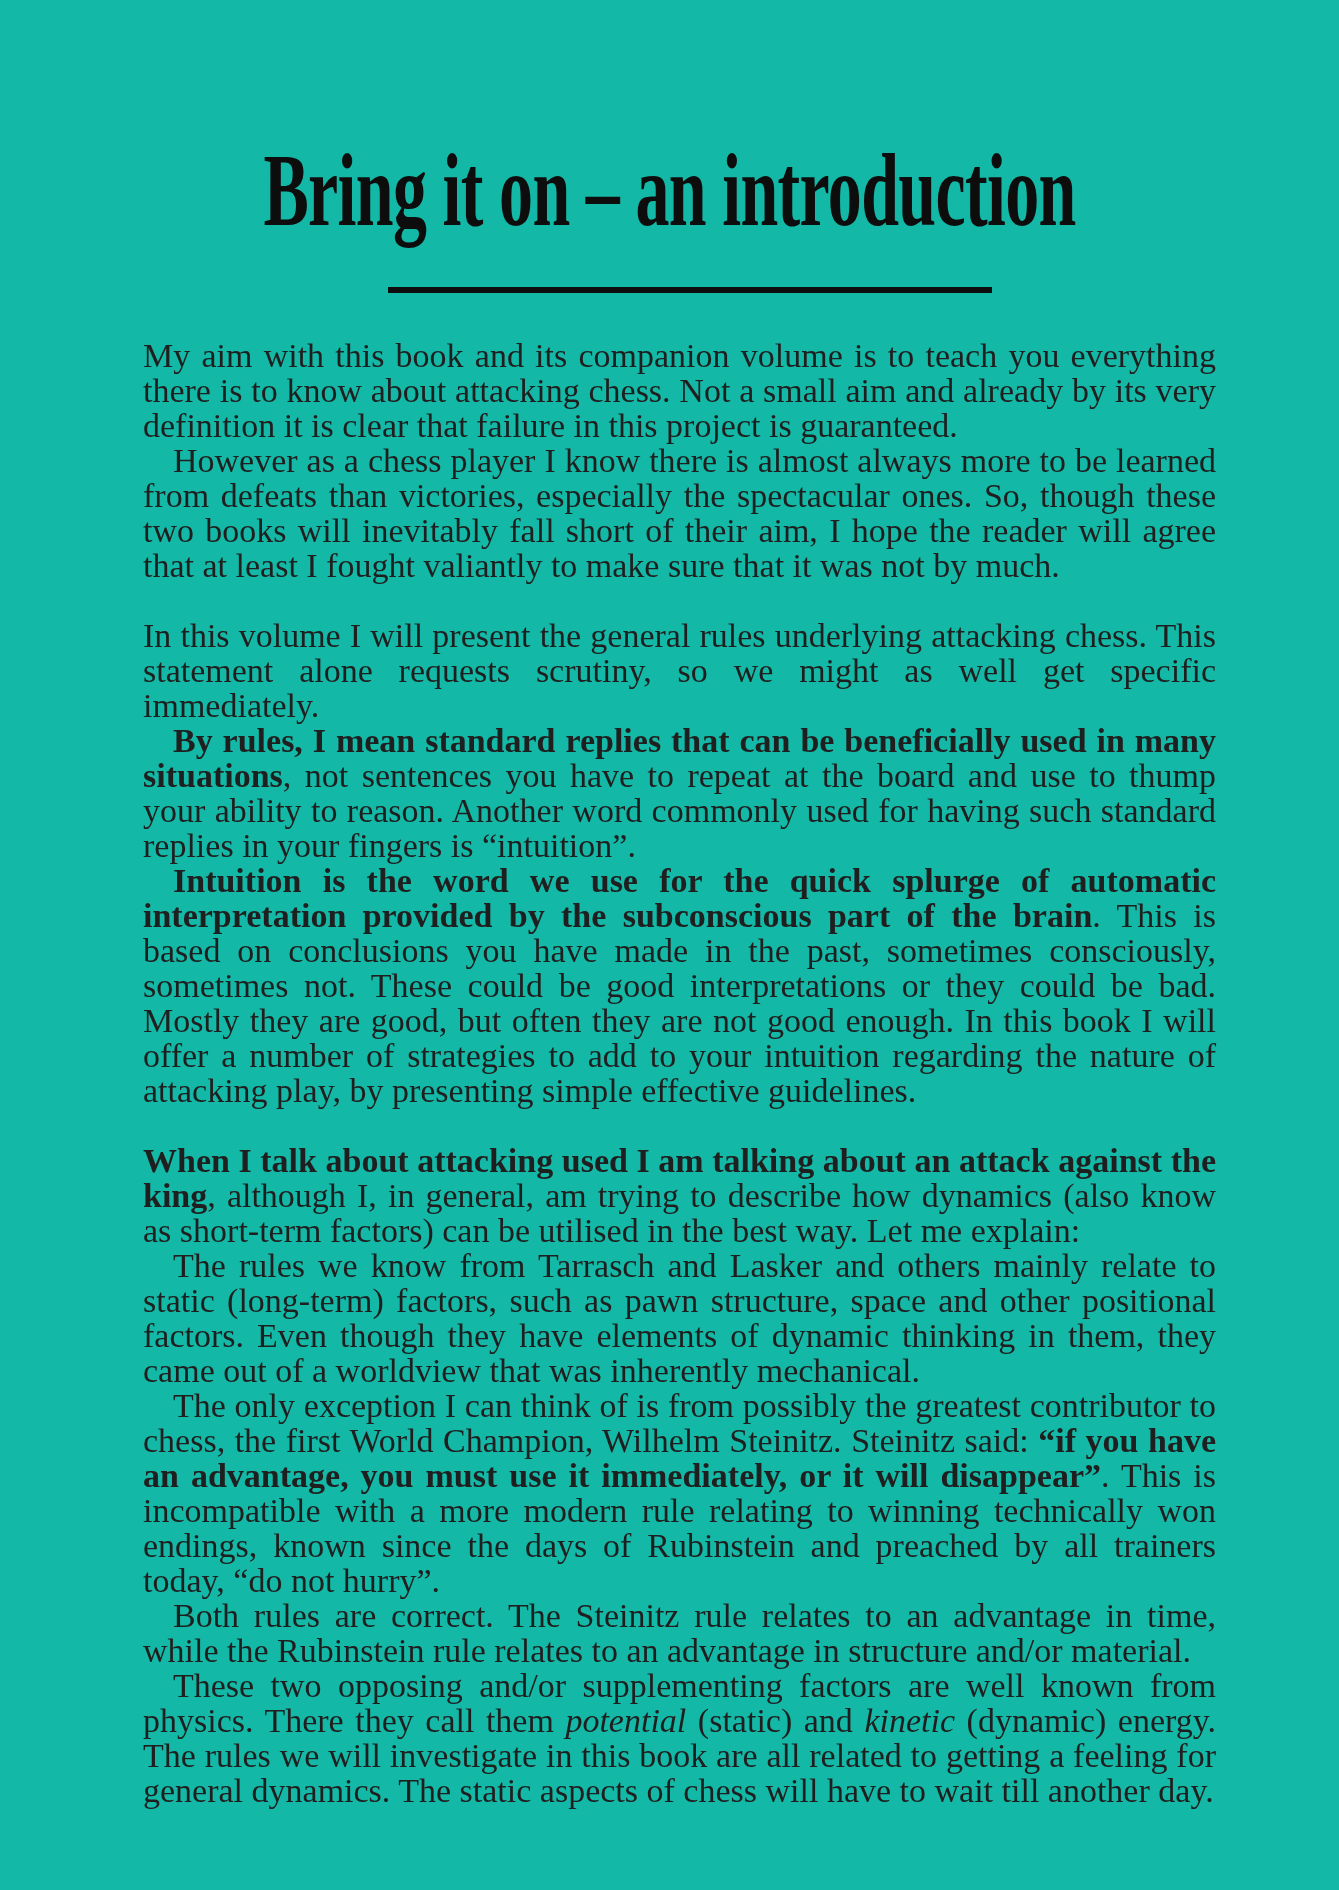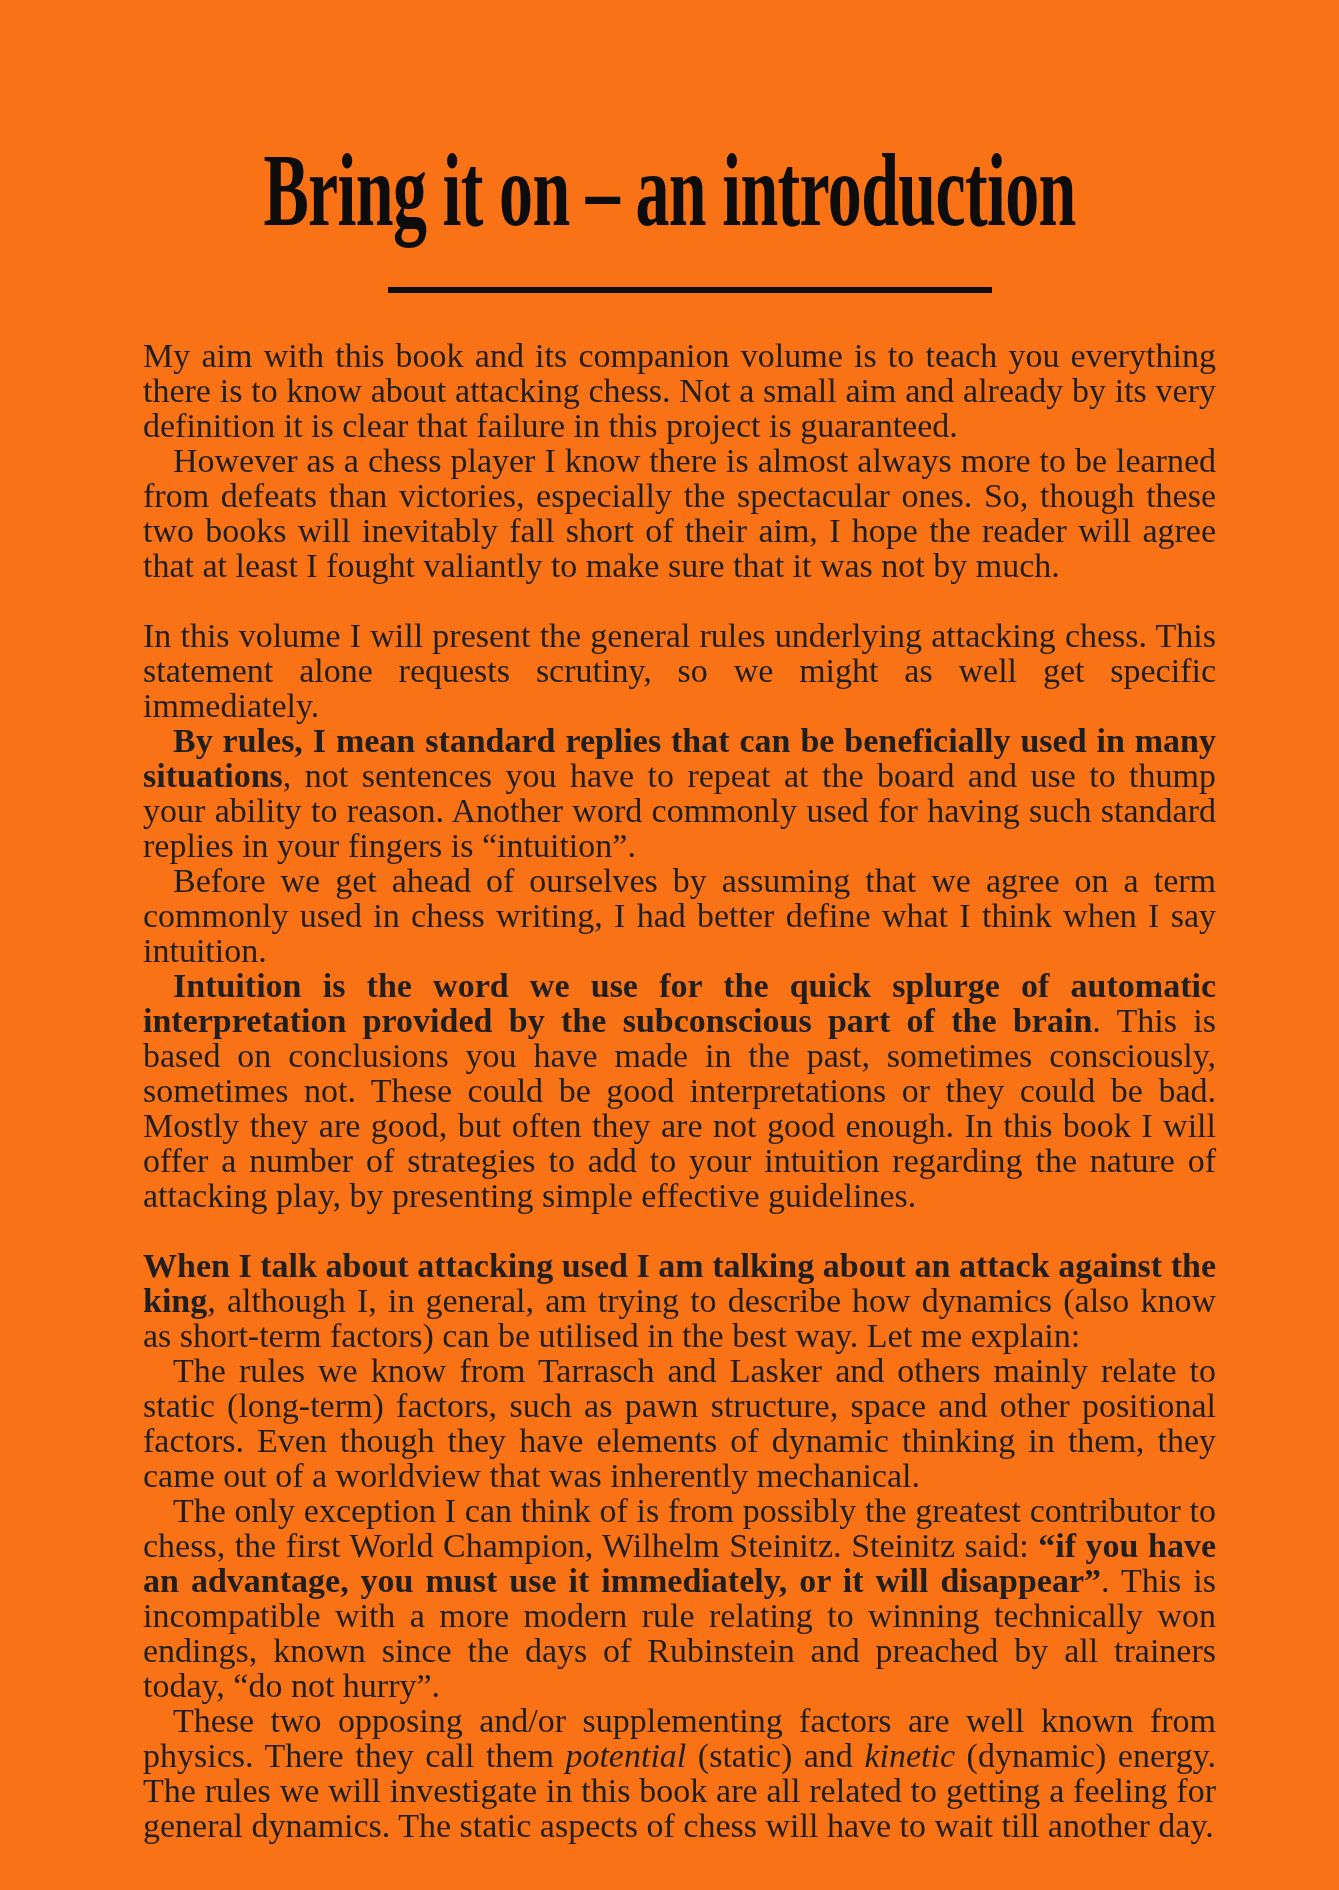--- a/index.html
+++ b/index.html
@@ -5,21 +5,21 @@
   html, body {
     margin: 0;
     padding: 0;
     background: #e8e8e8;
   }
   .page {
     position: relative;
     width: 1339px;
     height: 1890px;
     margin: 0 auto;
-    background: #f97316;
+    background: #14b8a6;
     font-family: "Liberation Serif", serif;
     color: #1c1c1c;
     overflow: hidden;
   }
   .chapter-title {
     position: absolute;
     top: 130px;
     left: 0;
     width: 100%;
     margin: 0;
@@ -68,20 +68,20 @@
 <body>
 
 <div class="page">
   <h1 class="chapter-title">Bring it on – an introduction</h1>
   <div class="title-divider"></div>
   <div class="page-body">
       <p class="para"><span class="run-regular">My aim with this book and its companion volume is to teach you everything there is to know about attacking chess. Not a small aim and already by its very definition it is clear that failure in this project is guaranteed.</span></p>
       <p class="para indent"><span class="run-regular">However as a chess player I know there is almost always more to be learned from defeats than victories, especially the spectacular ones. So, though these two books will inevitably fall short of their aim, I hope the reader will agree that at least I fought valiantly to make sure that it was not by much.</span></p>
       <p class="para gap"><span class="run-regular">In this volume I will present the general rules underlying attacking chess. This statement alone requests scrutiny, so we might as well get specific immediately.</span></p>
       <p class="para indent"><span class="run-bold">By rules, I mean standard replies that can be beneficially used in many situations</span><span class="run-regular">, not sentences you have to repeat at the board and use to thump your ability to reason. Another word commonly used for having such standard replies in your fingers is “intuition”.</span></p>
-      <p class="para indent"><span class="run-regular">Before we get ahead of ourselves by assuming that we agree on a term commonly used in chess writing, I had better define what I think when I say intuition.</span></p>
       <p class="para indent"><span class="run-bold">Intuition is the word we use for the quick splurge of automatic interpretation provided by the subconscious part of the brain</span><span class="run-regular">. This is based on conclusions you have made in the past, sometimes consciously, sometimes not. These could be good interpretations or they could be bad. Mostly they are good, but often they are not good enough. In this book I will offer a number of strategies to add to your intuition regarding the nature of attacking play, by presenting simple effective guidelines.</span></p>
       <p class="para gap"><span class="run-bold">When I talk about attacking used I am talking about an attack against the king</span><span class="run-regular">, although I, in general, am trying to describe how dynamics (also know as short-term factors) can be utilised in the best way. Let me explain:</span></p>
       <p class="para indent"><span class="run-regular">The rules we know from Tarrasch and Lasker and others mainly relate to static (long-term) factors, such as pawn structure, space and other positional factors. Even though they have elements of dynamic thinking in them, they came out of a worldview that was inherently mechanical.</span></p>
       <p class="para indent"><span class="run-regular">The only exception I can think of is from possibly the greatest contributor to chess, the first World Champion, Wilhelm Steinitz. Steinitz said: </span><span class="run-bold">“if you have an advantage, you must use it immediately, or it will disappear”</span><span class="run-regular">. This is incompatible with a more modern rule relating to winning technically won endings, known since the days of Rubinstein and preached by all trainers today, “do not hurry”.</span></p>
+      <p class="para indent"><span class="run-regular">Both rules are correct. The Steinitz rule relates to an advantage in time, while the Rubinstein rule relates to an advantage in structure and/or material.</span></p>
       <p class="para indent"><span class="run-regular">These two opposing and/or supplementing factors are well known from physics. There they call them </span><span class="run-italic">potential</span><span class="run-regular"> (static) and </span><span class="run-italic">kinetic</span><span class="run-regular"> (dynamic) energy. The rules we will investigate in this book are all related to getting a feeling for general dynamics. The static aspects of chess will have to wait till another day.</span></p>
     </div>
 </div>
 
 </body></html>

